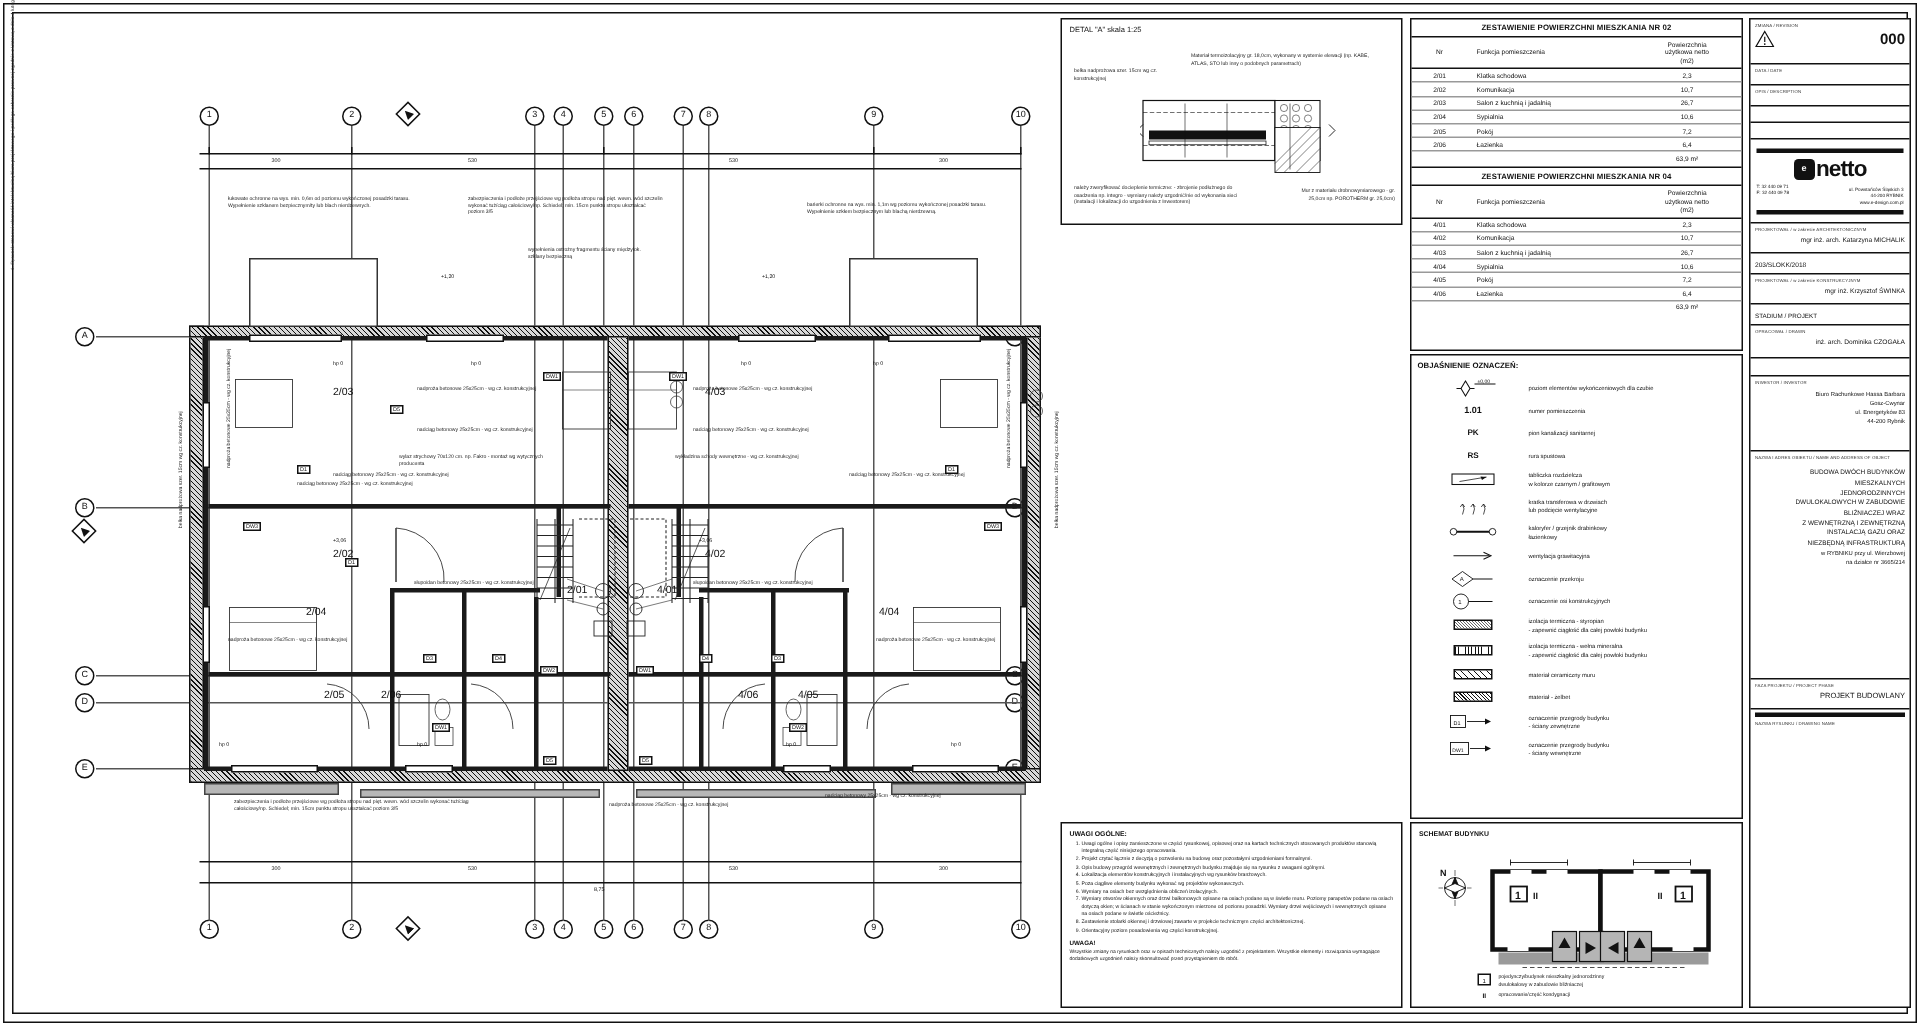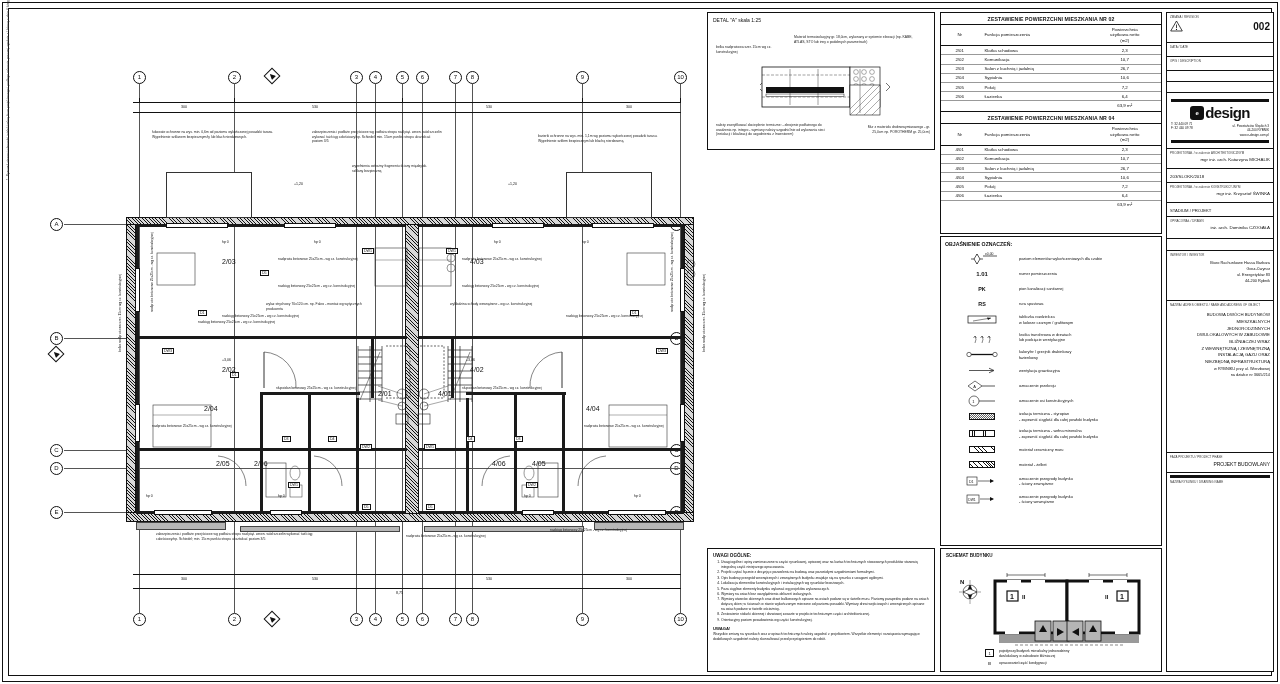--- a/index.html
+++ b/index.html
@@ -971,39 +971,39 @@
   <div id="titleblock">
 
     <div class="tb-sec" style="height:30px">
       <div class="tb-cap">ZMIANA / REVISION</div>
       <div style="display:flex;align-items:center;justify-content:space-between;margin-top:1px">
         <svg width="13" height="12">
           <path d="M6.5 1 L12.3 11 L0.7 11 Z" fill="#fff" stroke="#111" stroke-width=".8"></path>
           <line x1="6.5" y1="4.5" x2="6.5" y2="8" stroke="#111" stroke-width=".8"></line>
           <circle cx="6.5" cy="9.4" r=".6" fill="#111"></circle>
         </svg>
-        <div class="tb-big" style="font-size:10px">002</div>
+        <div class="tb-big" style="font-size:10px">000</div>
       </div>
     </div>
 
     <div class="tb-sec" style="height:14px">
       <div class="tb-cap">DATA / DATE</div>
     </div>
 
     <div class="tb-sec" style="height:14px">
       <div class="tb-cap">OPIS / DESCRIPTION</div>
     </div>
     <div class="tb-sec" style="height:11px"></div>
     <div class="tb-sec" style="height:11px"></div>
 
     <div id="logo-box">
       <div class="tb-bar"></div>
       <div id="logo-wrap">
         <div id="logo-mark">e</div>
-        <div id="logo-word">design</div>
+        <div id="logo-word">netto</div>
       </div>
       <div id="logo-contact">
         <div class="logo-tel">
           <div>T: 32 440 09 71</div>
           <div>F: 32 440 09 78</div>
         </div>
         <div class="logo-addr">
           <div>ul. Powstańców Śląskich 3</div>
           <div>44-200 RYBNIK</div>
           <div>www.e-design.com.pl</div>

